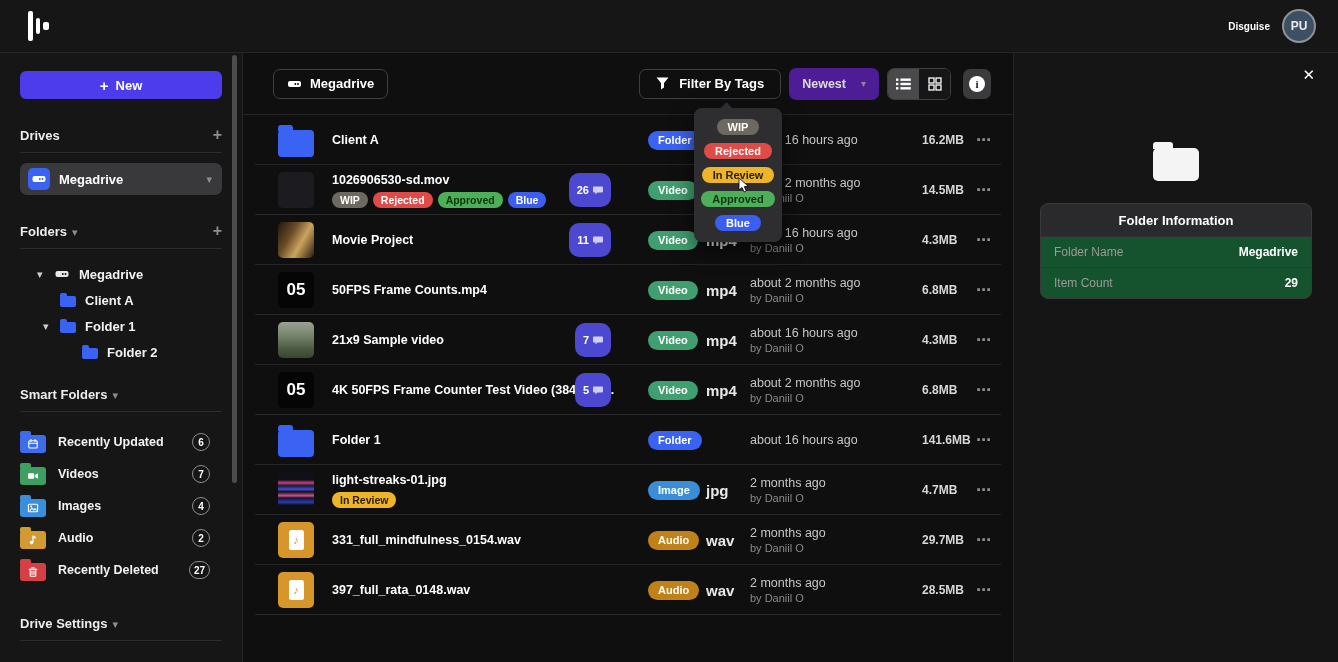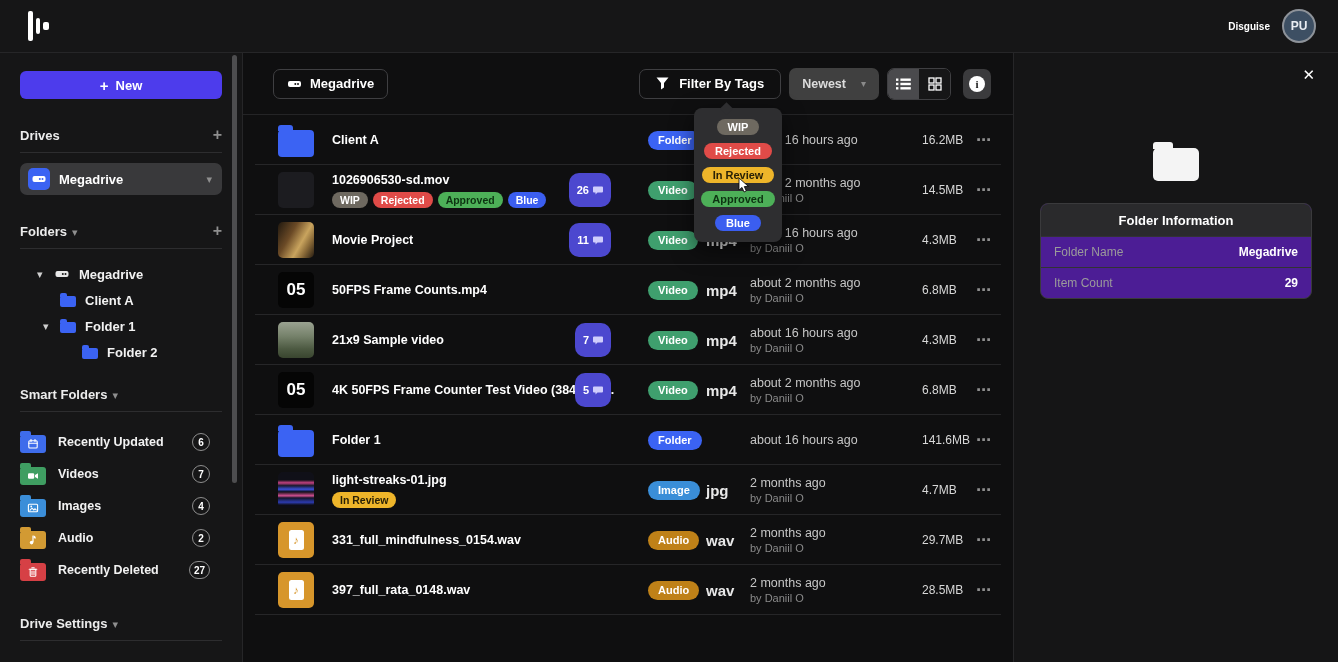--- a/index.html
+++ b/index.html
@@ -47,21 +47,21 @@
   .sm-folder:before { content:""; position:absolute; top:-4px; left:0; width:11px; height:5px; background:inherit; border-radius:2px 2px 0 0; }
   .smart-item .lbl { flex:1; font-size:12.5px; font-weight:bold; color:#f2f2f2; }
   .count-badge { min-width:18px; height:18px; border:1.5px solid #8d8d8d; border-radius:9px; color:#fff; font-size:10px; font-weight:bold; display:flex; align-items:center; justify-content:center; padding:0 4px; margin-right:12px; }
   .scroll-thumb { position:absolute; top:2px; right:5px; width:5px; height:428px; background:#4d4d4f; border-radius:3px; }
 
   
   .toolbar { height:62px; border-bottom:1px solid #242426; display:flex; align-items:center; padding:0 22px 0 30px; gap:8px; }
   .crumb { height:30px; border:1px solid #3f3f42; border-radius:7px; display:flex; align-items:center; gap:8px; padding:0 13px; background:transparent; color:#fff; font-size:13px; font-weight:bold; cursor:pointer; font-family:inherit; }
   .tb-spacer { flex:1; }
   .filter-btn { height:30px; border:1px solid #3f3f42; border-radius:7px; background:transparent; color:#fff; font-size:13px; font-weight:bold; display:flex; align-items:center; gap:10px; padding:0 16px; cursor:pointer; font-family:inherit; }
-  .sort-btn { height:32px; background:#404040; border:none; border-radius:7px; color:#dcdcdc; font-size:12.5px; font-weight:bold; display:flex; align-items:center; gap:10px; padding:0 13px; cursor:pointer; font-family:inherit; }
+  .sort-btn { height:32px; background:#4c1d95; border:none; border-radius:7px; color:#dcdcdc; font-size:12.5px; font-weight:bold; display:flex; align-items:center; gap:10px; padding:0 13px; cursor:pointer; font-family:inherit; }
   .sort-btn .chev { font-size:10px; color:#8a8a8a; }
   .view-toggle { display:flex; height:32px; border:1px solid #3f3f42; border-radius:7px; overflow:hidden; }
   .vt-seg { width:31px; display:flex; align-items:center; justify-content:center; cursor:pointer; background:#161617; }
   .vt-seg.sel { background:#4a4a4d; }
   .info-btn { width:28px; height:30px; margin-left:4px; background:#3b3b3d; border:none; border-radius:7px; display:flex; align-items:center; justify-content:center; cursor:pointer; }
   .info-circle { width:16px; height:16px; border-radius:50%; background:#fff; color:#161617; font-size:11px; font-weight:bold; display:flex; align-items:center; justify-content:center; font-family:"Liberation Serif","DejaVu Serif",serif; }
 
   
   .thead { position:relative; height:40px; }
   .thead:after { content:""; position:absolute; left:12px; right:12px; bottom:0; height:1px; background:#2e2e30; }
@@ -75,21 +75,21 @@
   .tagline { display:flex; gap:5px; }
   .tag-sm { font-size:10.5px; font-weight:bold; padding:2px 8px; border-radius:8px; white-space:nowrap; }
   .c-com { left:326px; width:42px; justify-content:flex-end; }
   .comment-pill { background:#4c48cf; border-radius:10px; padding:11px 8px; display:flex; align-items:center; gap:4px; color:#fff; font-size:11px; font-weight:bold; cursor:pointer; }
   .c-type { left:405px; }
   .type-pill { font-size:11px; font-weight:bold; color:#fff; padding:3.5px 10px; border-radius:11px; }
   .c-ext { left:463px; font-size:15px; font-weight:bold; color:#e8e8e8; }
   .c-mod { left:507px; flex-direction:column; align-items:flex-start; justify-content:center; gap:2px; }
   .mod-main { font-size:12.5px; color:#c6c6c6; }
   .mod-by { font-size:11px; color:#8a8a8a; }
-  .c-size { left:679px; font-size:12px; font-weight:normal; color:#d8d8d8; }
+  .c-size { left:679px; font-size:12px; font-weight:bold; color:#d8d8d8; }
   .c-more { left:733px; font-size:15px; font-weight:bold; color:#8f8f8f; letter-spacing:1px; cursor:pointer; }
 
   
   .thumb { width:36px; height:36px; border-radius:5px; overflow:hidden; position:relative; }
   .t-dark { background:#1c1c20; }
   .t-movie { background:linear-gradient(120deg,#20180f 0%,#6b4a26 35%,#c9a45e 62%,#8a6a38 78%,#241a10 100%); }
   .t-forest { background:linear-gradient(180deg,#9aa291 0%,#75816a 40%,#4c5941 75%,#39452f 100%); }
   .t-streaks { background:linear-gradient(180deg,#101018 0%,#101018 22%,#c2417f 30%,#1a1a2e 38%,#3b4fd8 48%,#101018 55%,#d04f90 66%,#15152a 72%,#2c3bb0 84%,#0d0d16 92%); }
   .t-frame { background:#050505; display:flex; align-items:center; justify-content:center; }
   .t-frame span { color:#fff; font-size:17px; font-weight:bold; }
@@ -101,21 +101,21 @@
   
   .tag-panel { position:absolute; left:451px; top:55px; width:88px; background:#2e2e30; border-radius:8px; z-index:40; box-shadow:0 8px 22px rgba(0,0,0,0.55); padding:11px 6px; display:flex; flex-direction:column; align-items:center; gap:8px; }
   .tag-panel:before { content:""; position:absolute; top:-4px; left:28px; width:9px; height:9px; background:#2e2e30; transform:rotate(45deg); }
   .tag-pill { font-size:11px; font-weight:bold; padding:2px 11px; border-radius:9px; cursor:pointer; white-space:nowrap; }
   .cursor { position:absolute; left:44px; top:70px; z-index:50; }
 
   
   .close-x { position:absolute; top:13px; right:23px; font-size:15px; font-weight:bold; color:#fff; cursor:pointer; }
   .rp-folder { position:relative; width:46px; height:33px; background:#f4f4f4; border-radius:5px; margin:95px auto 0 auto; }
   .rp-folder:before { content:""; position:absolute; top:-6px; left:0; width:20px; height:7px; background:#f4f4f4; border-radius:3px 3px 0 0; }
-  .info-card { width:272px; margin:22px auto 0 auto; border:1px solid #3a3a3c; border-radius:8px; overflow:hidden; background:#4c1d95; }
+  .info-card { width:272px; margin:22px auto 0 auto; border:1px solid #3a3a3c; border-radius:8px; overflow:hidden; background:#14532d; }
   .info-head { height:32px; background:#2a2a2c; display:flex; align-items:center; justify-content:center; font-size:13px; font-weight:bold; color:#fff; }
   .info-row { height:31px; display:flex; align-items:center; justify-content:space-between; padding:0 13px; border-top:1px solid #323234; }
   .info-row .lab { font-size:12px; color:#9b9b9b; }
   .info-row .val { font-size:12px; font-weight:bold; color:#fff; }
 
   svg { display:block; }
 </style>
 </head>
 <body>
 

